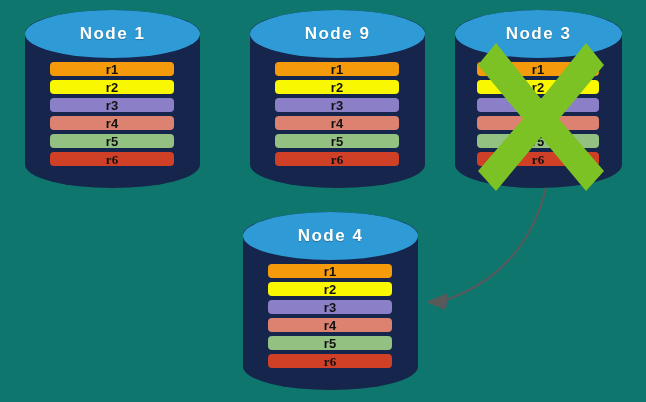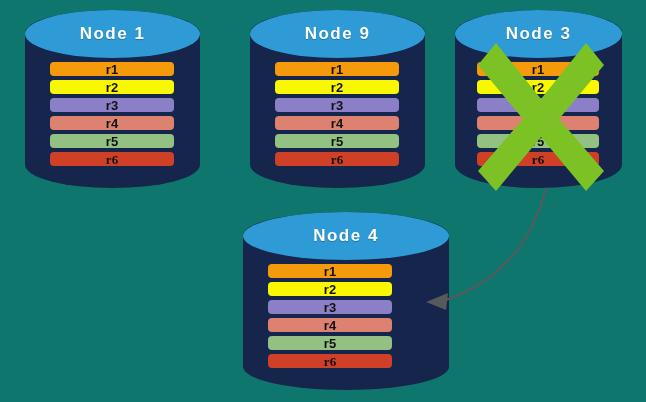--- a/index.html
+++ b/index.html
@@ -138,21 +138,21 @@
       <div class="row" style="background: rgb(221, 130, 112);">r4</div>
       <div class="row" style="background: rgb(147, 193, 130);">r5</div>
       <div class="row" style="background: rgb(207, 64, 39);">r6</div>
     </div>
 
     <svg class="fail-x" style="left:23px; top:33px;" width="126" height="148" viewBox="0 0 126 148">
       <polygon points="18,0 63,56 108,0 126,22 81,76 126,128 108,148 63,94 18,148 0,128 45,76 0,22" fill="#7DC224"></polygon>
     </svg>
   </div>
 
-  <div class="node" style="left:243px; top:212px; width:175px; height:178px;padding-left:31px;">
+  <div class="node" style="left:243px; top:212px; width:175px; height:178px;">
     <div class="cyl-body"></div>
     <div class="cyl-top"></div>
     <div class="node-label">Node  4</div>
     <div class="rows" style="left:25px; top:52px; width:124px;">
       <div class="row" style="background: rgb(245, 155, 11);">r1</div>
       <div class="row" style="background: rgb(250, 248, 0);">r2</div>
       <div class="row" style="background: rgb(139, 128, 200);">r3</div>
       <div class="row" style="background: rgb(221, 130, 112);">r4</div>
       <div class="row" style="background: rgb(147, 193, 130);">r5</div>
       <div class="row" style="background: rgb(207, 64, 39);">r6</div>

